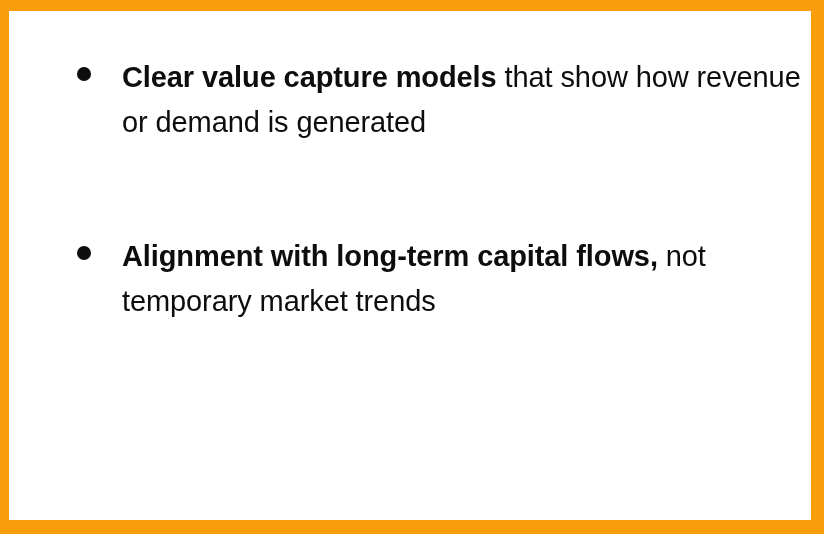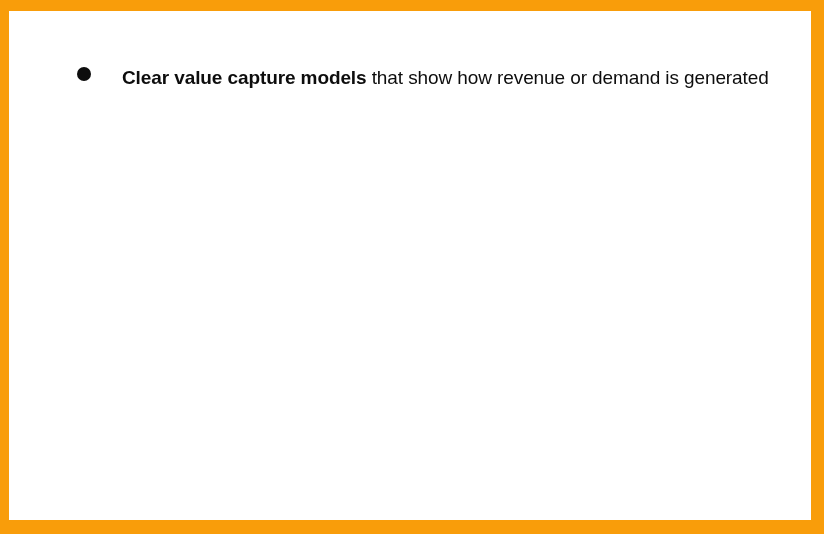--- a/index.html
+++ b/index.html
@@ -59,21 +59,21 @@
     left: 9px;
     top: 12px;
     width: 14px;
     height: 14px;
     border-radius: 50%;
     background: #0d0d0d;
   }
 
   .bullet-text {
     margin: 0;
-    font-size: 19px;
+    font-size: 29px;
     line-height: 45px;
     color: #0d0d0d;
     font-weight: 400;
     letter-spacing: -0.1px;
     max-width: 690px;
     -webkit-font-smoothing: antialiased;
   }
 
   .bullet-text .lead {
     font-weight: 700;
@@ -92,17 +92,21 @@
   <div class="content">
 
     <ul class="bullet-list" style="list-style:none;margin:0;padding:0;">
 
       <li class="bullet-item">
         <span class="bullet-marker"></span>
         <p class="bullet-text"><span class="lead">Clear value capture models</span><span class="rest"> that show how revenue or demand is generated</span></p>
       </li>
 
 
+      <li class="bullet-item">
+        <span class="bullet-marker"></span>
+        <p class="bullet-text"><span class="lead">Alignment with long-term capital flows,</span><span class="rest"> not temporary market trends</span></p>
+      </li>
 
     </ul>
 
   </div>
 </div>
 
 </body></html>

